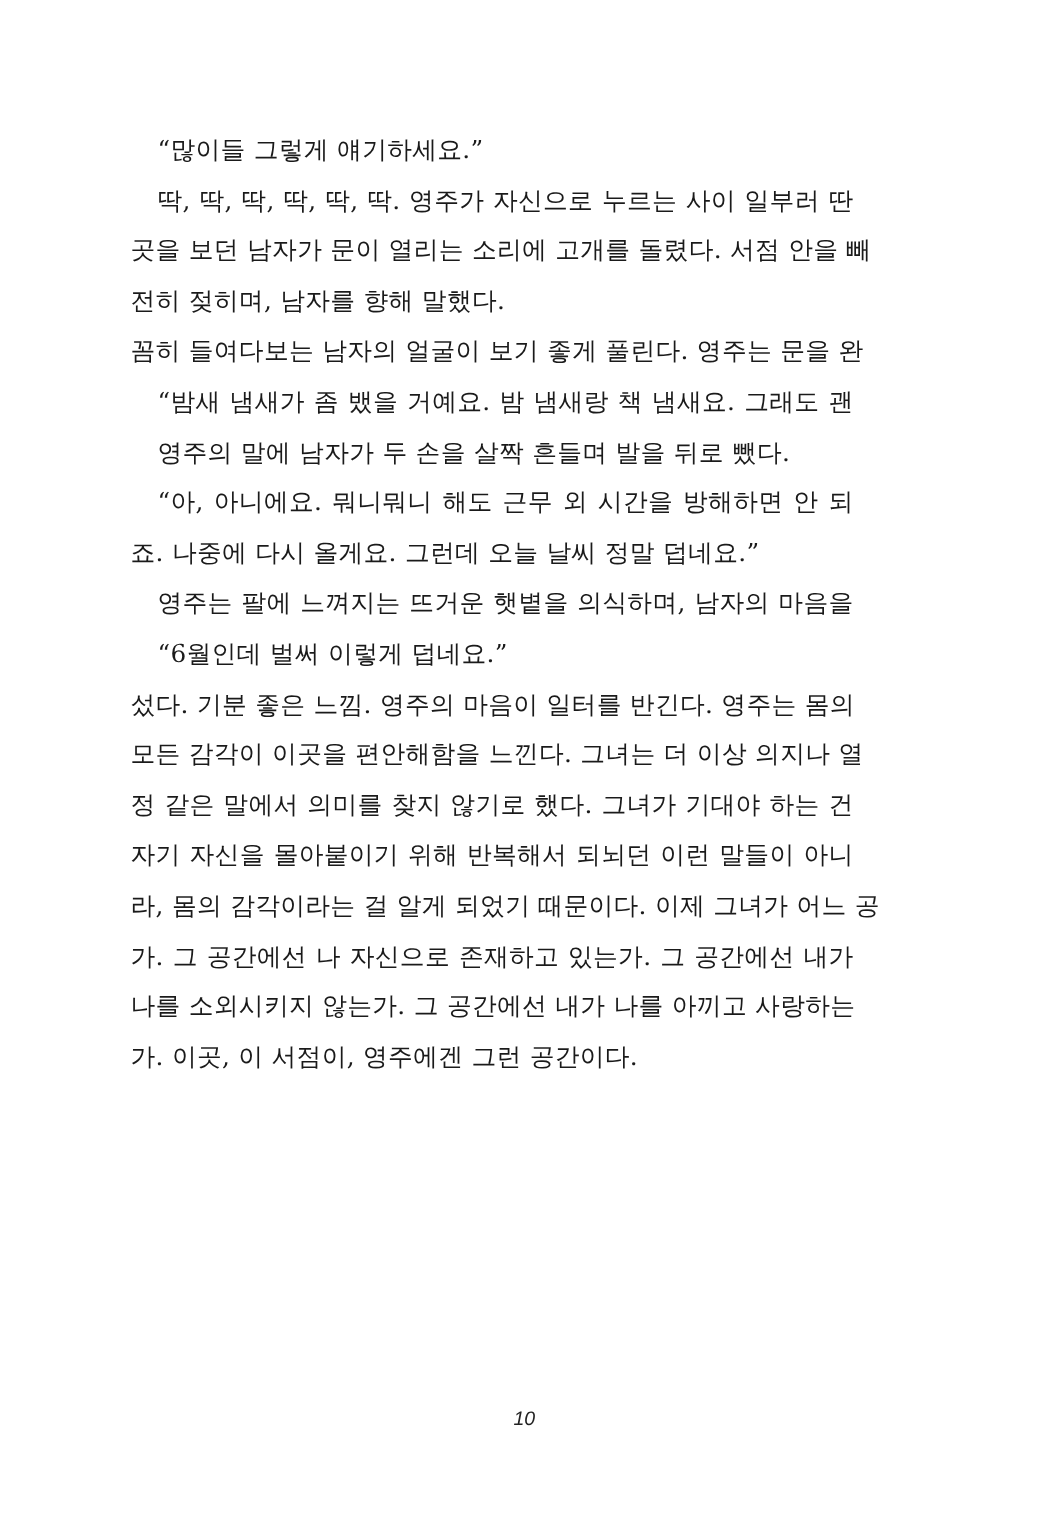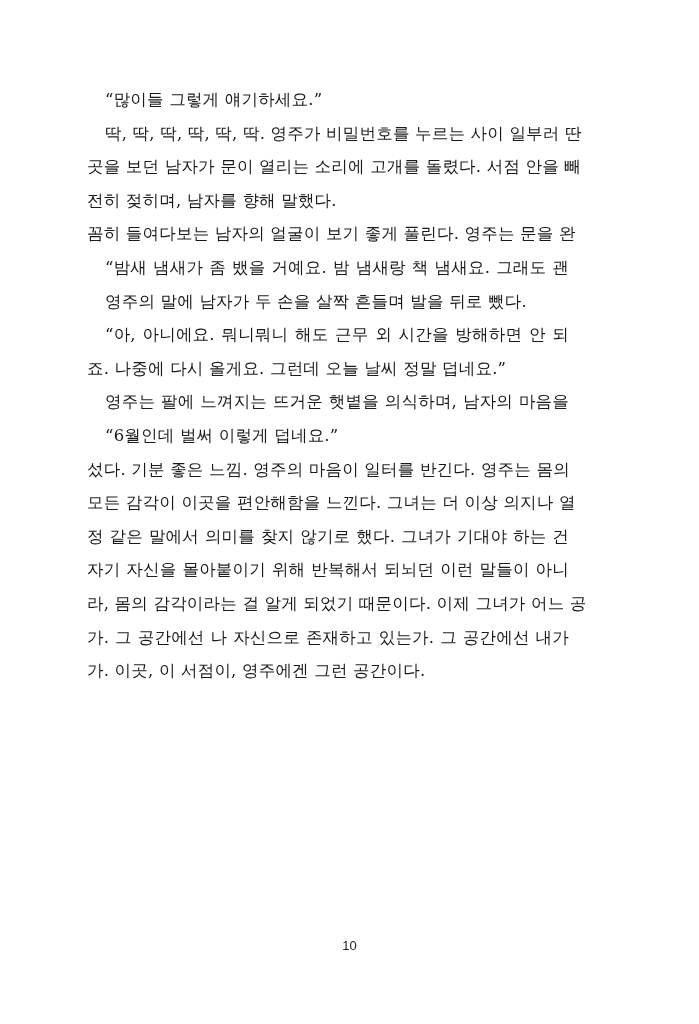--- a/index.html
+++ b/index.html
@@ -11,41 +11,42 @@
     position: absolute; left: 87px; top: 83px; width: 482px;
     font-family: "DejaVu Serif", "Liberation Serif", serif;
     font-size: 16.5px; line-height: 33.6px; color: #1a1a1a;
     letter-spacing: 0.2px;
   }
   .line { white-space: nowrap; height: 33.6px; text-align: justify; text-align-last: justify; }
   .line.indent { padding-left: 18px; }
   .line.last { text-align-last: left; }
   .page-number {
     position: absolute; left: 0; width: 699px; top: 938px; text-align: center;
-    font-family: "Liberation Sans", "DejaVu Sans", sans-serif; font-size: 13px; color: #222;
+    font-family: "Liberation Sans", "DejaVu Sans", sans-serif; font-size: 13px; color: #222; font-style: italic;
   }
 </style>
 </head>
 <body>
 
 <div class="page">
   <div class="text-block" id="text-block">
       <div class="line indent last">“많이들 그렇게 얘기하세요.”</div>
-      <div class="line indent">딱, 딱, 딱, 딱, 딱, 딱. 영주가 비밀번호를 누르는 사이 일부러 딴</div>
+      <div class="line indent">딱, 딱, 딱, 딱, 딱, 딱. 영주가 자신으로 누르는 사이 일부러 딴</div>
       <div class="line">곳을 보던 남자가 문이 열리는 소리에 고개를 돌렸다. 서점 안을 빼</div>
       <div class="line last">전히 젖히며, 남자를 향해 말했다.</div>
       <div class="line">꼼히 들여다보는 남자의 얼굴이 보기 좋게 풀린다. 영주는 문을 완</div>
       <div class="line indent">“밤새 냄새가 좀 뱄을 거예요. 밤 냄새랑 책 냄새요. 그래도 괜</div>
       <div class="line indent last">영주의 말에 남자가 두 손을 살짝 흔들며 발을 뒤로 뺐다.</div>
       <div class="line indent">“아, 아니에요. 뭐니뭐니 해도 근무 외 시간을 방해하면 안 되</div>
       <div class="line last">죠. 나중에 다시 올게요. 그런데 오늘 날씨 정말 덥네요.”</div>
       <div class="line indent">영주는 팔에 느껴지는 뜨거운 햇볕을 의식하며, 남자의 마음을</div>
       <div class="line indent last">“6월인데 벌써 이렇게 덥네요.”</div>
       <div class="line">섰다. 기분 좋은 느낌. 영주의 마음이 일터를 반긴다. 영주는 몸의</div>
       <div class="line">모든 감각이 이곳을 편안해함을 느낀다. 그녀는 더 이상 의지나 열</div>
       <div class="line">정 같은 말에서 의미를 찾지 않기로 했다. 그녀가 기대야 하는 건</div>
       <div class="line">자기 자신을 몰아붙이기 위해 반복해서 되뇌던 이런 말들이 아니</div>
       <div class="line">라, 몸의 감각이라는 걸 알게 되었기 때문이다. 이제 그녀가 어느 공</div>
       <div class="line">가. 그 공간에선 나 자신으로 존재하고 있는가. 그 공간에선 내가</div>
+      <div class="line">나를 소외시키지 않는가. 그 공간에선 내가 나를 아끼고 사랑하는</div>
       <div class="line last">가. 이곳, 이 서점이, 영주에겐 그런 공간이다.</div>
     </div>
   <div class="page-number">10</div>
 </div>
 
 </body></html>

